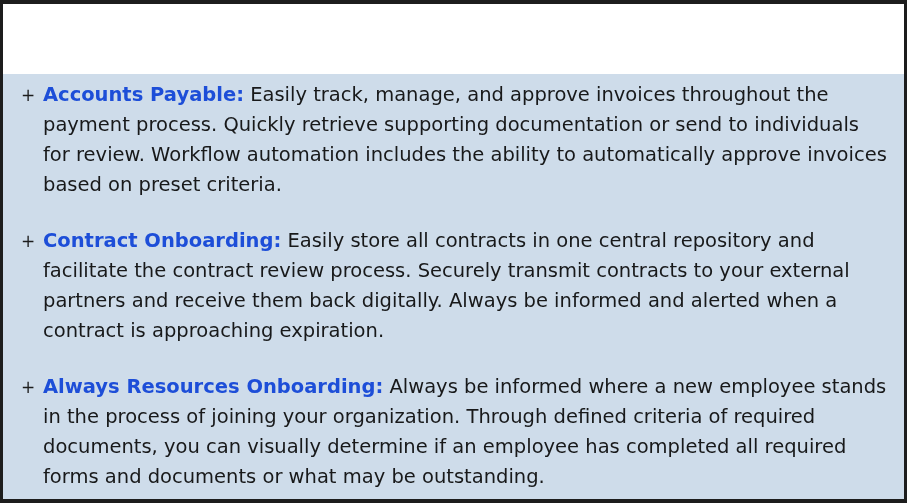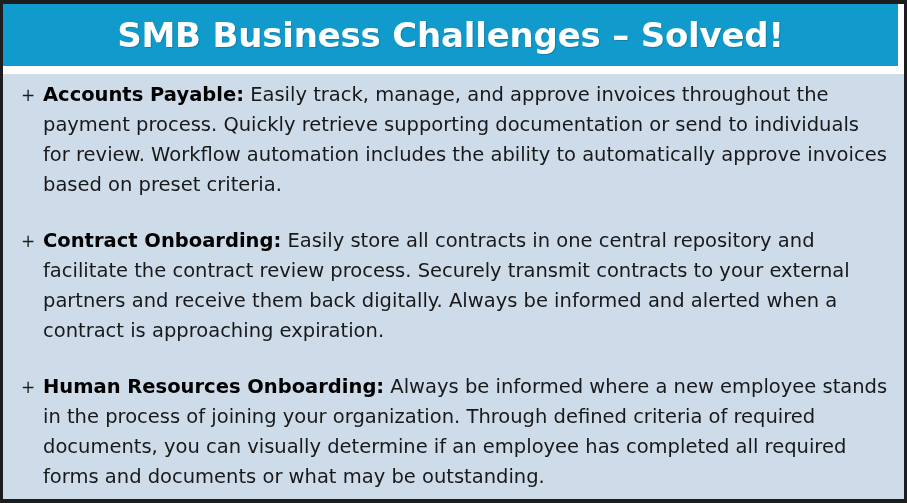--- a/index.html
+++ b/index.html
@@ -102,31 +102,28 @@
     font-family: "DejaVu Sans", sans-serif;
     font-size: 19.5px;
     line-height: 30px;
     color: #18191a;
     text-align: left;
     padding-right: 2px;
   }
 
   .lead-in {
     font-weight: bold;
-    color: #000000;
+    color: #1d4ed8;
   }
 </style>
 </head>
 <body>
 
 <div class="slide">
 
-  <div class="header-bar">
-    <div class="header-title">SMB Business Challenges – Solved!</div>
-  </div>
 
   <div class="header-gap"></div>
 
   <div class="body-panel">
     <ul class="bullet-list">
 
       <li class="bullet-item">
         <span class="bullet-marker">+</span>
         <span class="bullet-text">
           <span class="lead-in">Accounts Payable:</span><span> Easily track, manage, and approve invoices throughout the payment process. Quickly retrieve supporting documentation or send to individuals for review. Workflow automation includes the ability to automatically approve invoices based on preset criteria.</span>
@@ -136,20 +133,20 @@
       <li class="bullet-item">
         <span class="bullet-marker">+</span>
         <span class="bullet-text">
           <span class="lead-in">Contract Onboarding:</span><span> Easily store all contracts in one central repository and facilitate the contract review process. Securely transmit contracts to your external partners and receive them back digitally. Always be informed and alerted when a contract is approaching expiration.</span>
         </span>
       </li>
 
       <li class="bullet-item">
         <span class="bullet-marker">+</span>
         <span class="bullet-text">
-          <span class="lead-in">Human Resources Onboarding:</span><span> Always be informed where a new employee stands in the process of joining your organization. Through defined criteria of required documents, you can visually determine if an employee has completed all required forms and documents or what may be outstanding.</span>
+          <span class="lead-in">Always Resources Onboarding:</span><span> Always be informed where a new employee stands in the process of joining your organization. Through defined criteria of required documents, you can visually determine if an employee has completed all required forms and documents or what may be outstanding.</span>
         </span>
       </li>
 
     </ul>
   </div>
 
 </div>
 
 </body></html>

